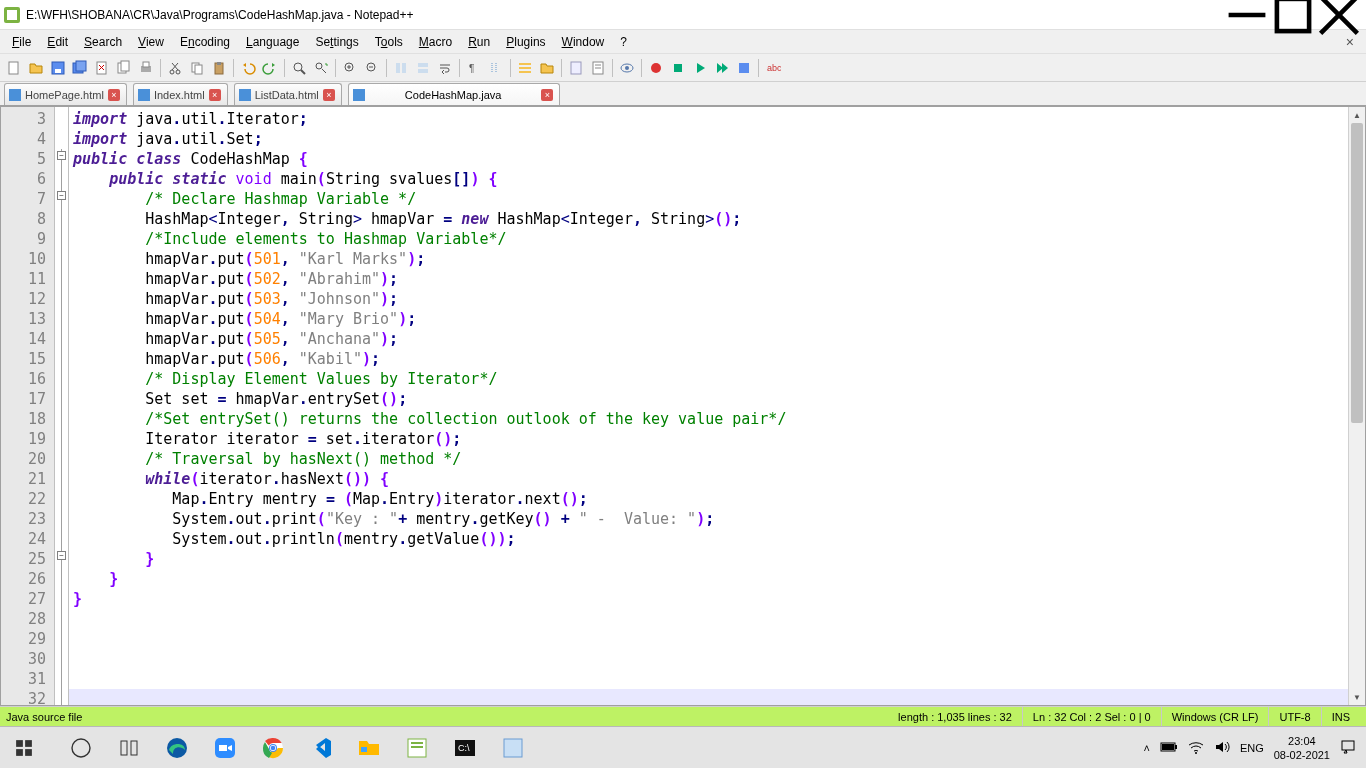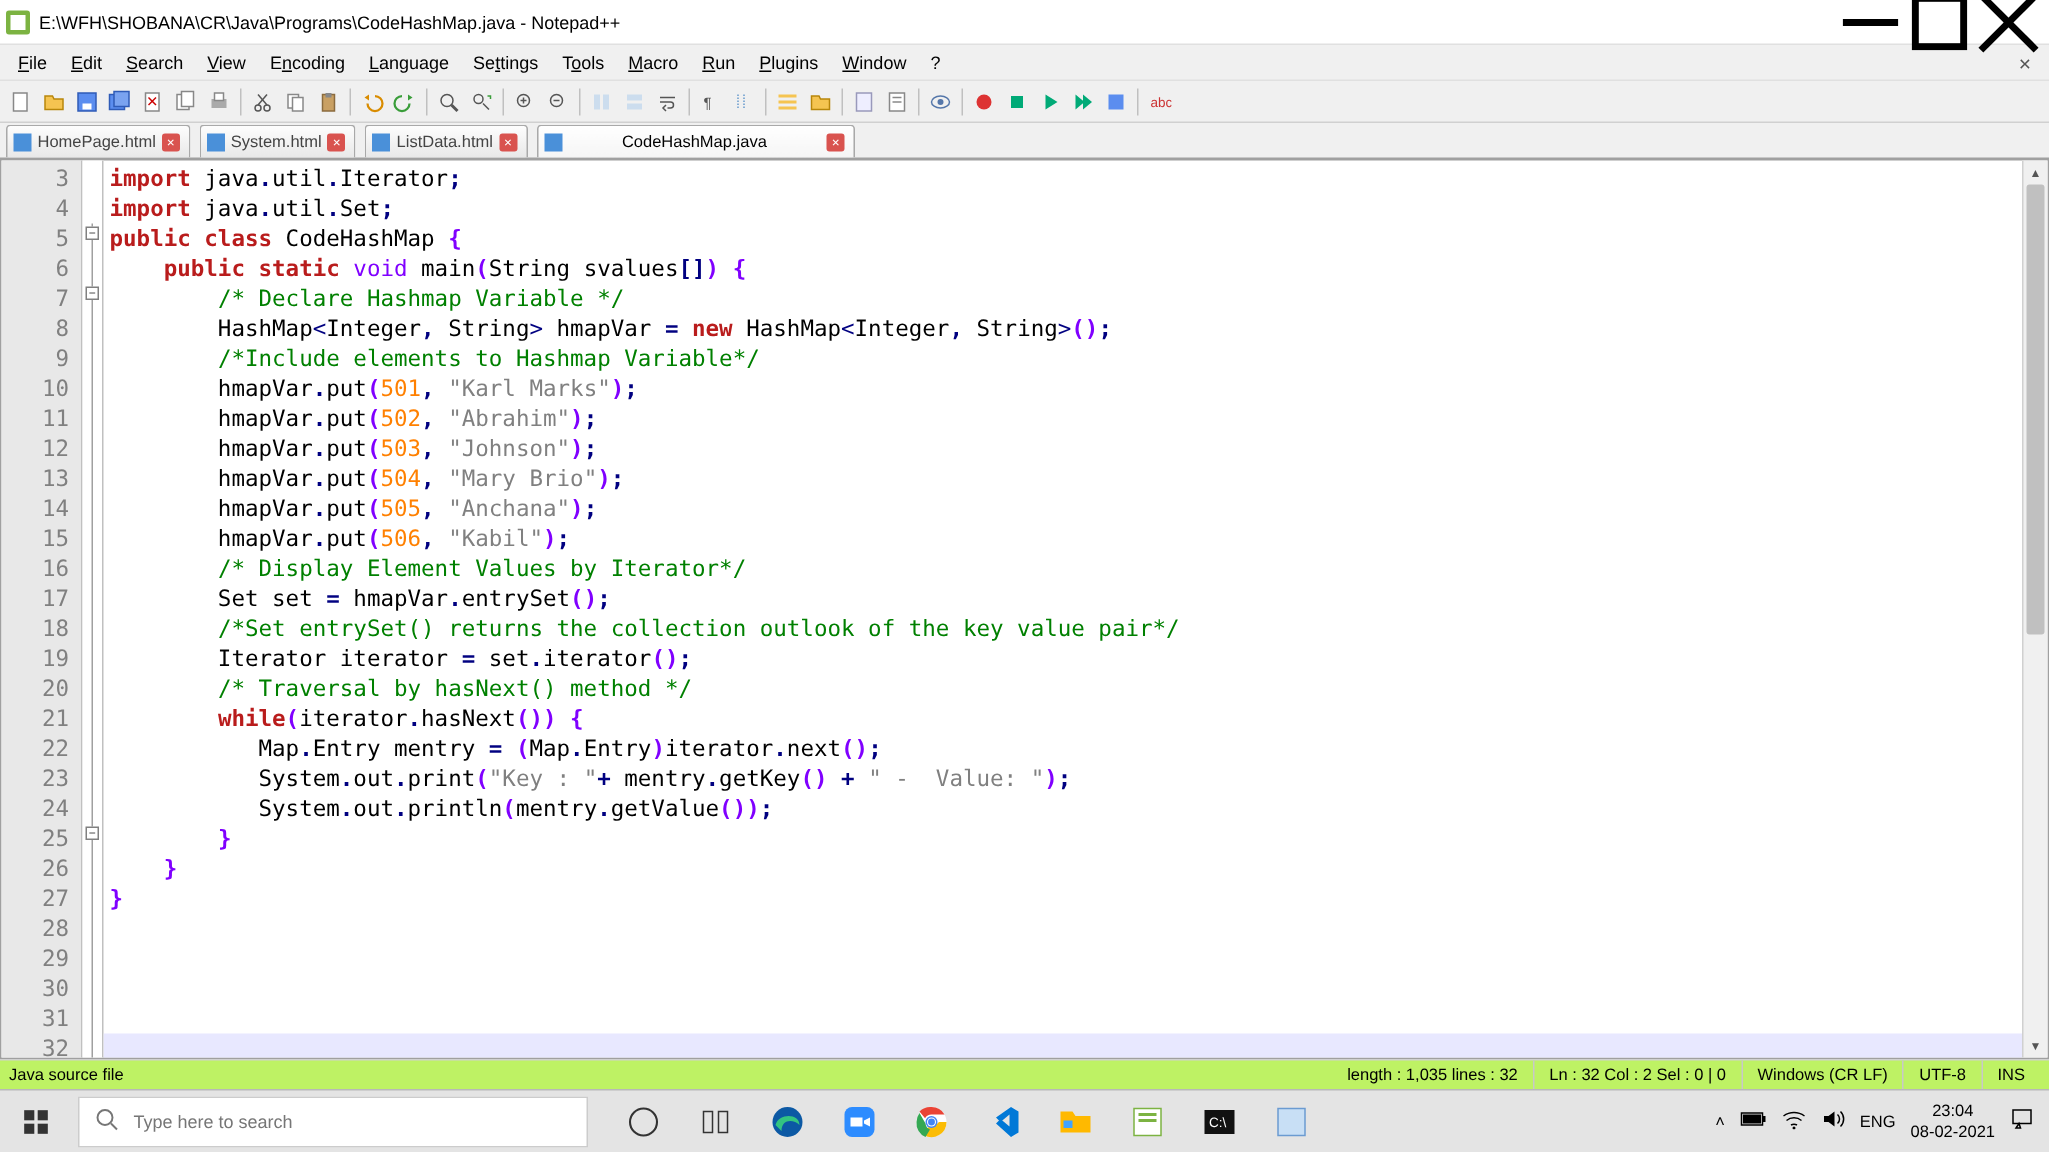--- a/index.html
+++ b/index.html
@@ -28,21 +28,21 @@
   .tab .tclose{width:12px;height:12px;background:#d9534f;color:#fff;font-size:9px;line-height:12px;text-align:center;border-radius:2px;}
 
   .editor-wrap{position:absolute;top:106px;left:0;right:0;bottom:62px;background:#fff;border:1px solid #a0a0a0;display:flex;}
   .gutter{width:54px;background:#e8e8e8;border-right:1px solid #c0c0c0;font-family:Consolas,monospace;font-size:15px;color:#808080;text-align:right;padding:2px 8px 0 0;line-height:20px;}
   .fold{width:14px;background:#fff;border-right:1px solid #c0c0c0;position:relative;}
   .fold .fbox{position:absolute;left:2px;width:9px;height:9px;border:1px solid #808080;background:#fff;font-size:8px;line-height:7px;text-align:center;color:#333;}
   .fold .vline{position:absolute;left:6px;width:1px;background:#a0a0a0;}
   .code{flex:1;font-family:Consolas,monospace;font-size:15px;line-height:20px;padding:2px 0 0 4px;white-space:pre;overflow:hidden;position:relative;}
   .code .hl{position:absolute;left:0;right:0;height:20px;background:#e8e8ff;z-index:0;}
   .code .lines{position:relative;z-index:1;}
-  .kw{color:#b91c1c;font-weight:bold;}
+  .kw{color:#4c1d95;font-weight:bold;font-style:italic;}
   .kw2{color:#8000ff;}
   .str{color:#808080;}
   .cmt{color:#008000;}
   .op{color:#000080;font-weight:bold;}
   .num{color:#ff8000;}
   .punc{color:#000;}
   .paren{color:#8000ff;font-weight:bold;}
   .brace{color:#8000ff;font-weight:bold;}
   .gt{color:#000080;}
   .vscroll{width:17px;background:#f0f0f0;border-left:1px solid #d0d0d0;position:relative;}
@@ -307,21 +307,21 @@
 </div>
 
 <div class="tabbar" id="tabbar">
     <div class="tab">
       <span class="ticon"></span>
       <span>HomePage.html</span>
       <span class="tclose">×</span>
     </div>
     <div class="tab">
       <span class="ticon"></span>
-      <span>System.html</span>
+      <span>Index.html</span>
       <span class="tclose">×</span>
     </div>
     <div class="tab">
       <span class="ticon"></span>
       <span>ListData.html</span>
       <span class="tclose">×</span>
     </div>
     <div class="tab active">
       <span class="ticon"></span>
       <span>CodeHashMap.java</span>
@@ -388,29 +388,20 @@
 
 <div class="taskbar">
   <div class="start">
     <svg viewBox="0 0 16 16">
         <rect x="1" y="1" width="6" height="6" fill="#333"></rect>
         <rect x="9" y="1" width="6" height="6" fill="#333"></rect>
         <rect x="1" y="9" width="6" height="6" fill="#333"></rect>
         <rect x="9" y="9" width="6" height="6" fill="#333"></rect>
       </svg>
   </div>
-  <div class="search">
-    <span>
-      <svg width="16" height="16" viewBox="0 0 16 16">
-          <circle cx="7" cy="7" r="5" fill="none" stroke="#767676" stroke-width="1.3"></circle>
-          <line x1="11" y1="11" x2="15" y2="15" stroke="#767676" stroke-width="1.3"></line>
-        </svg>
-    </span>
-    <span>Type here to search</span>
-  </div>
   <div class="tbicons">
     <div class="ic">
         <svg width="22" height="22" viewBox="0 0 22 22">
           <circle cx="11" cy="11" r="9" fill="none" stroke="#333" stroke-width="1.4"></circle>
         </svg>
       </div>
     <div class="ic">
         <svg width="20" height="20" viewBox="0 0 20 20">
           <rect x="2" y="3" width="6" height="14" fill="none" stroke="#333"></rect>
           <rect x="12" y="3" width="6" height="14" fill="none" stroke="#333"></rect>

